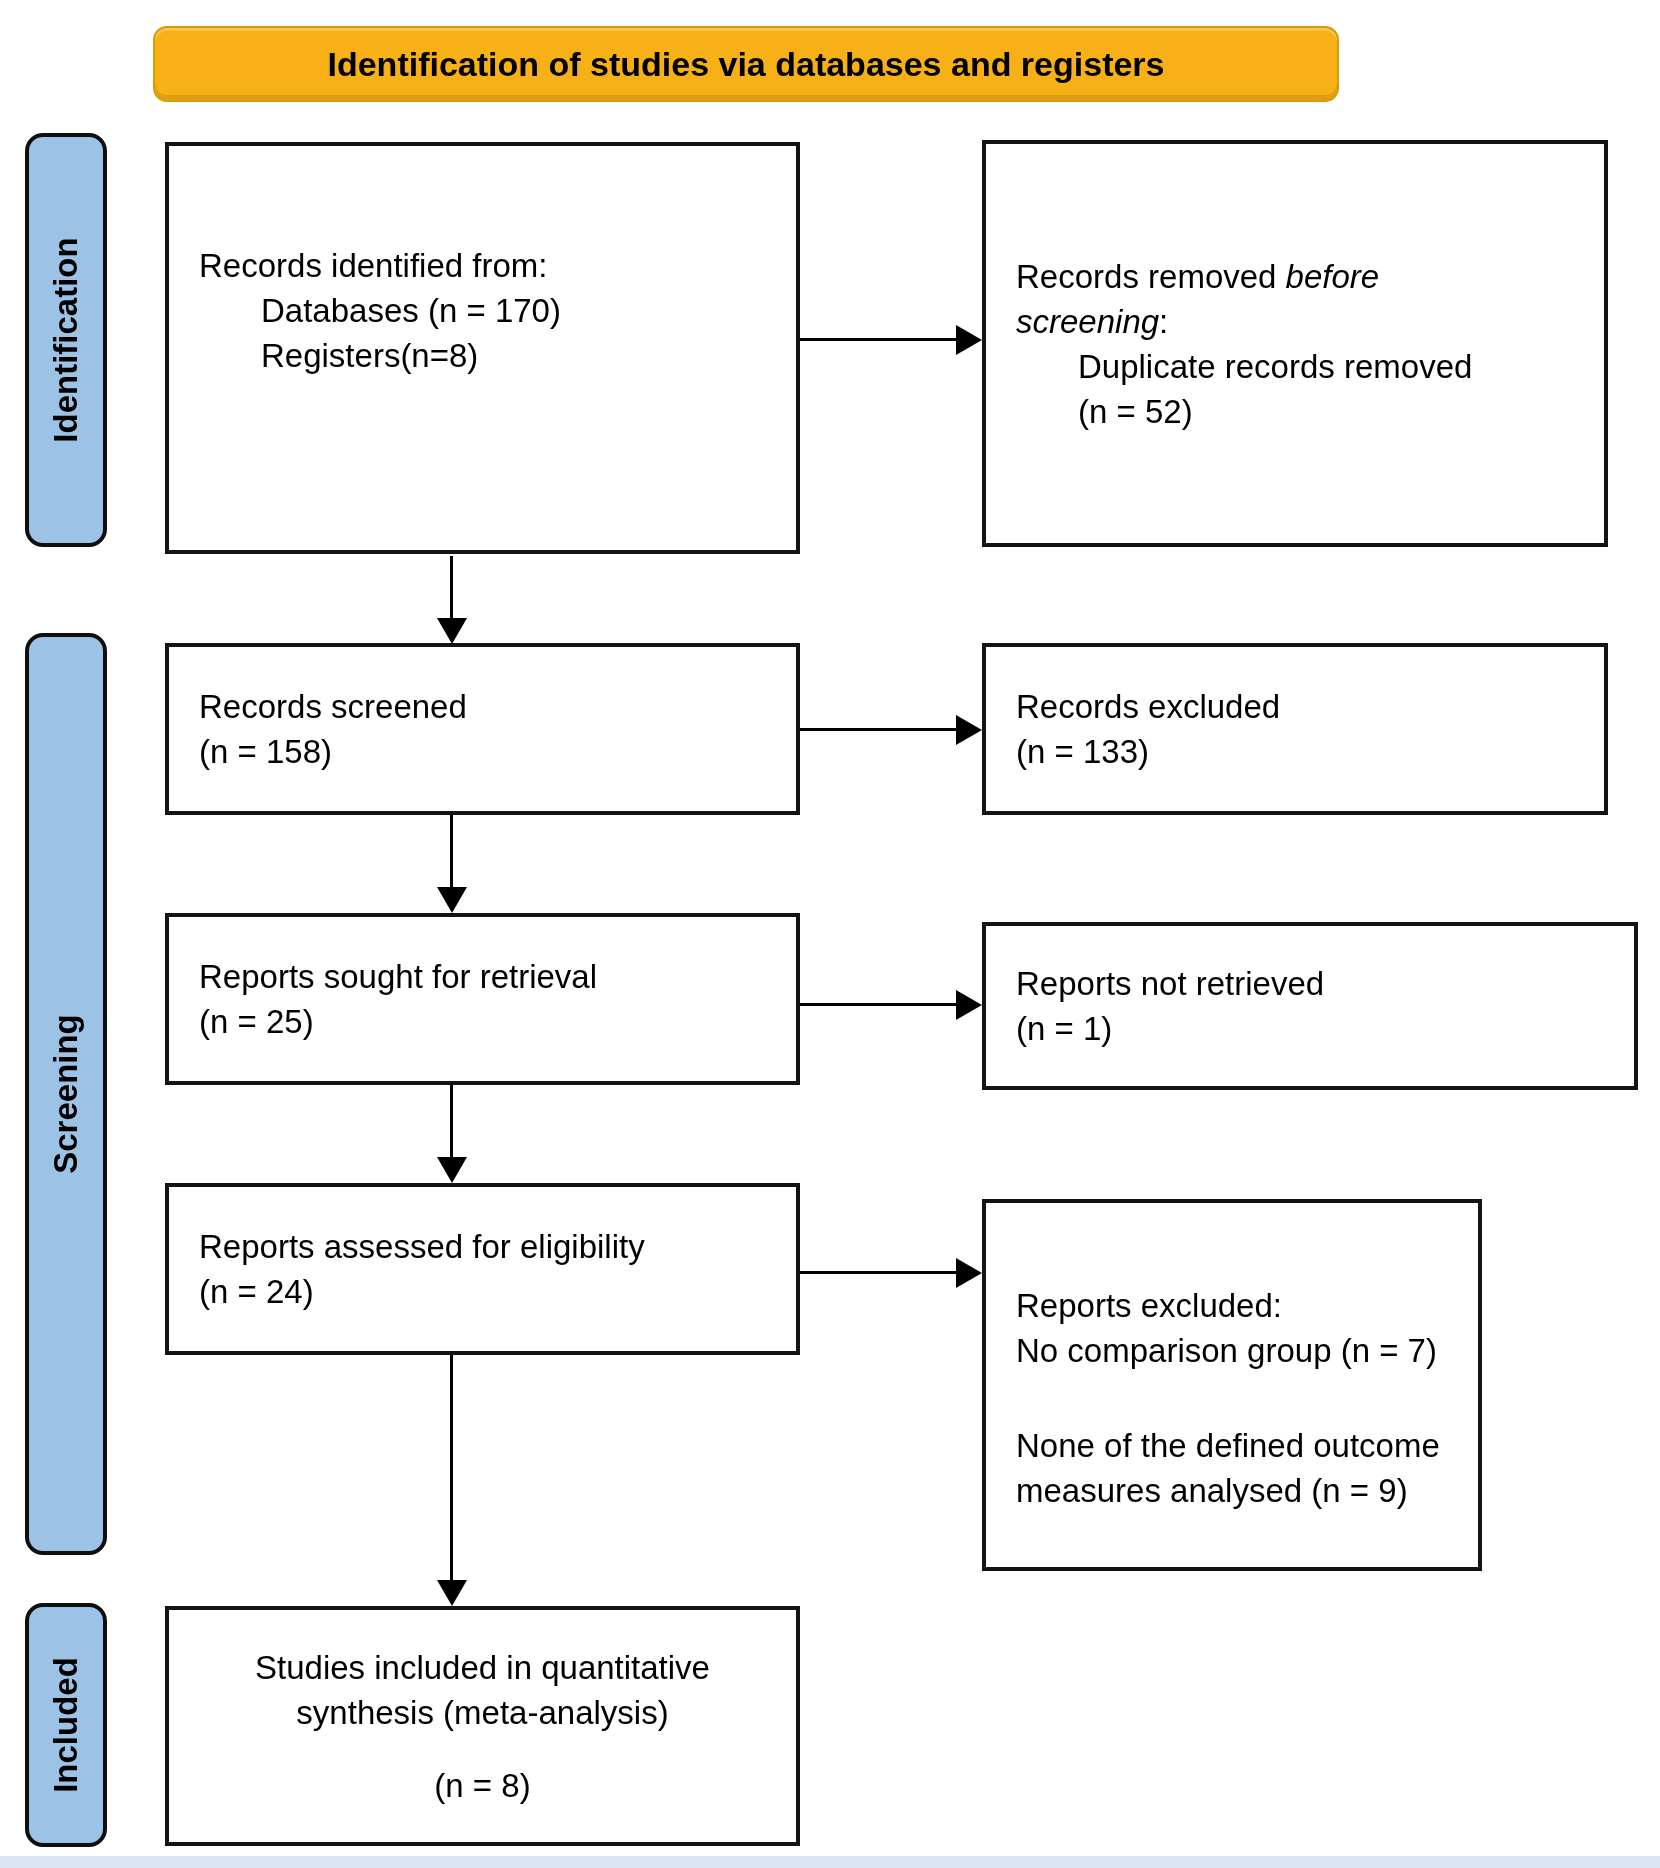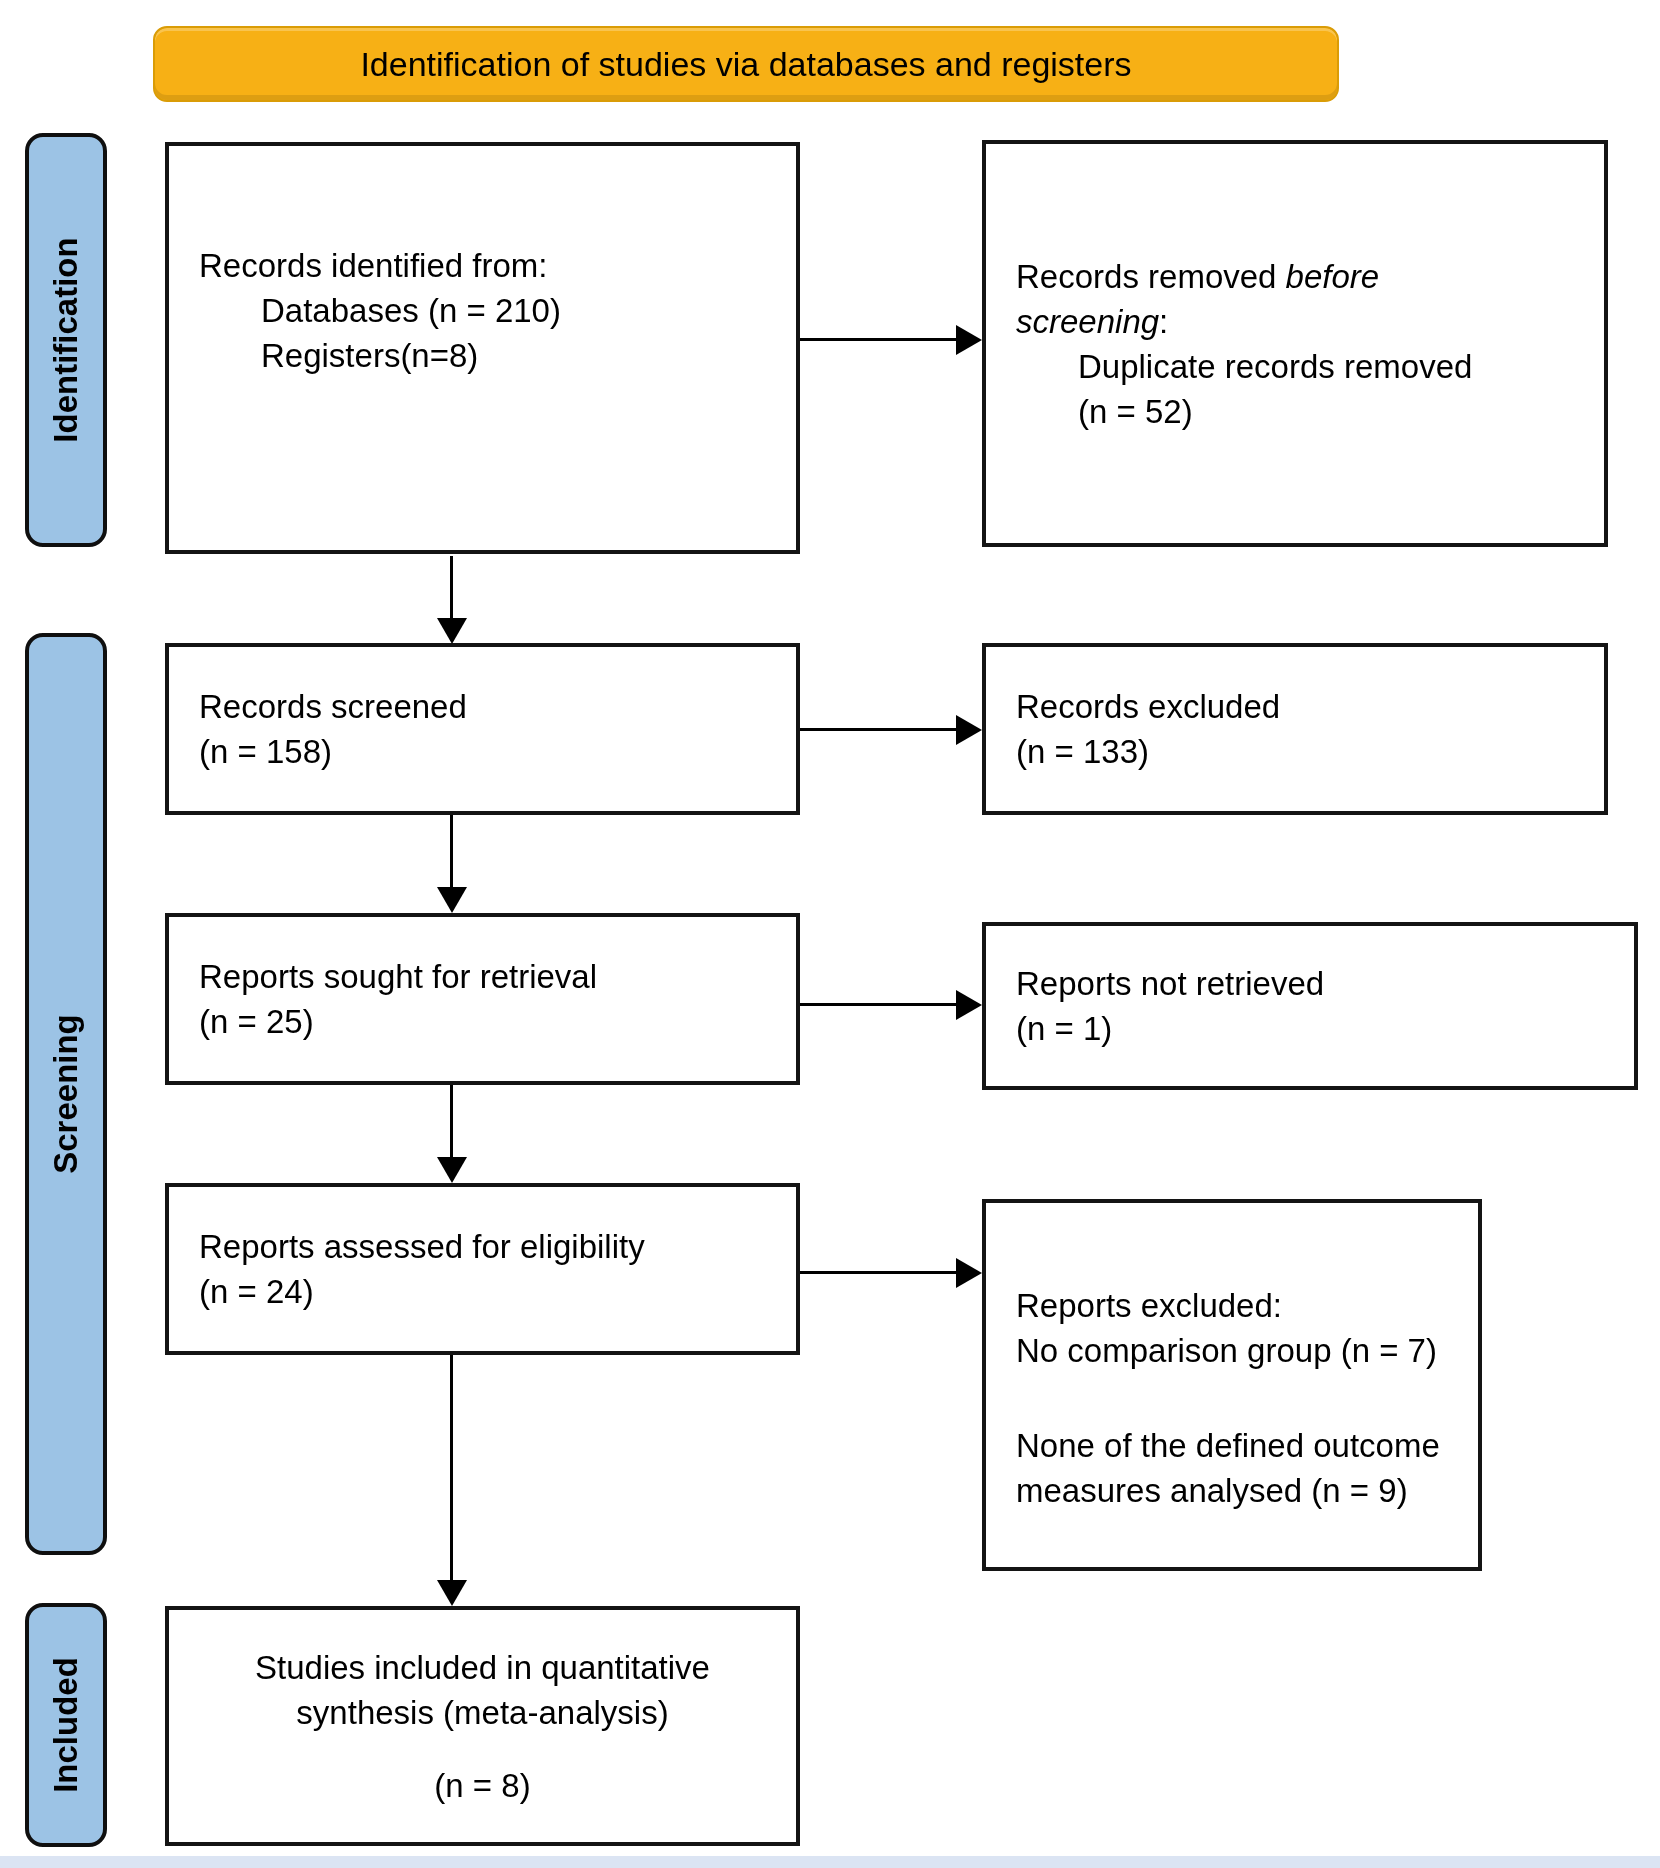--- a/index.html
+++ b/index.html
@@ -4,21 +4,21 @@
 <style>
   html,body{margin:0;padding:0;background:#ffffff;}
   .canvas{
     position:relative;width:1660px;height:1868px;background:#ffffff;
     font-family:"Liberation Sans",sans-serif;color:#000;overflow:hidden;
   }
   .banner{
     position:absolute;left:153px;top:26px;width:1182px;height:72px;
     background:#F7B015;border:2px solid #DA9C06;border-radius:14px;
     display:flex;align-items:center;justify-content:center;
-    font-weight:normal;font-size:34px;
+    font-weight:bold;font-size:34px;
     box-shadow:inset 0 -5px 0 rgba(0,0,0,0.10), inset 0 3px 0 rgba(255,255,255,0.25);
   }
   .stage{
     position:absolute;left:25px;width:82px;background:#9CC3E5;
     border:4px solid #0f0f0f;border-radius:18px;
     display:flex;align-items:center;justify-content:center;box-sizing:border-box;
   }
   .stage .vlabel{
     transform:rotate(-90deg);white-space:nowrap;font-weight:bold;font-size:33px;
   }
@@ -61,21 +61,21 @@
   <div class="stage" style="top:633px;height:922px;">
     <span class="vlabel">Screening</span>
   </div>
   <div class="stage" style="top:1603px;height:244px;">
     <span class="vlabel">Included</span>
   </div>
 
   <div class="box" style="left:165px;top:142px;width:635px;height:412px;">
     <div class="box-text lift">
       <div class="line">Records identified from:</div>
-      <div class="line indent">Databases (n = 210)</div>
+      <div class="line indent">Databases (n = 170)</div>
       <div class="line indent">Registers(n=8)</div>
     </div>
   </div>
 
   <div class="box" style="left:982px;top:140px;width:626px;height:407px;">
     <div class="box-text">
       <div class="line"><span>Records removed </span><span class="italic">before</span></div>
       <div class="line"><span class="italic">screening</span><span>:</span></div>
       <div class="line indent">Duplicate records removed</div>
       <div class="line indent">(n = 52)</div>

